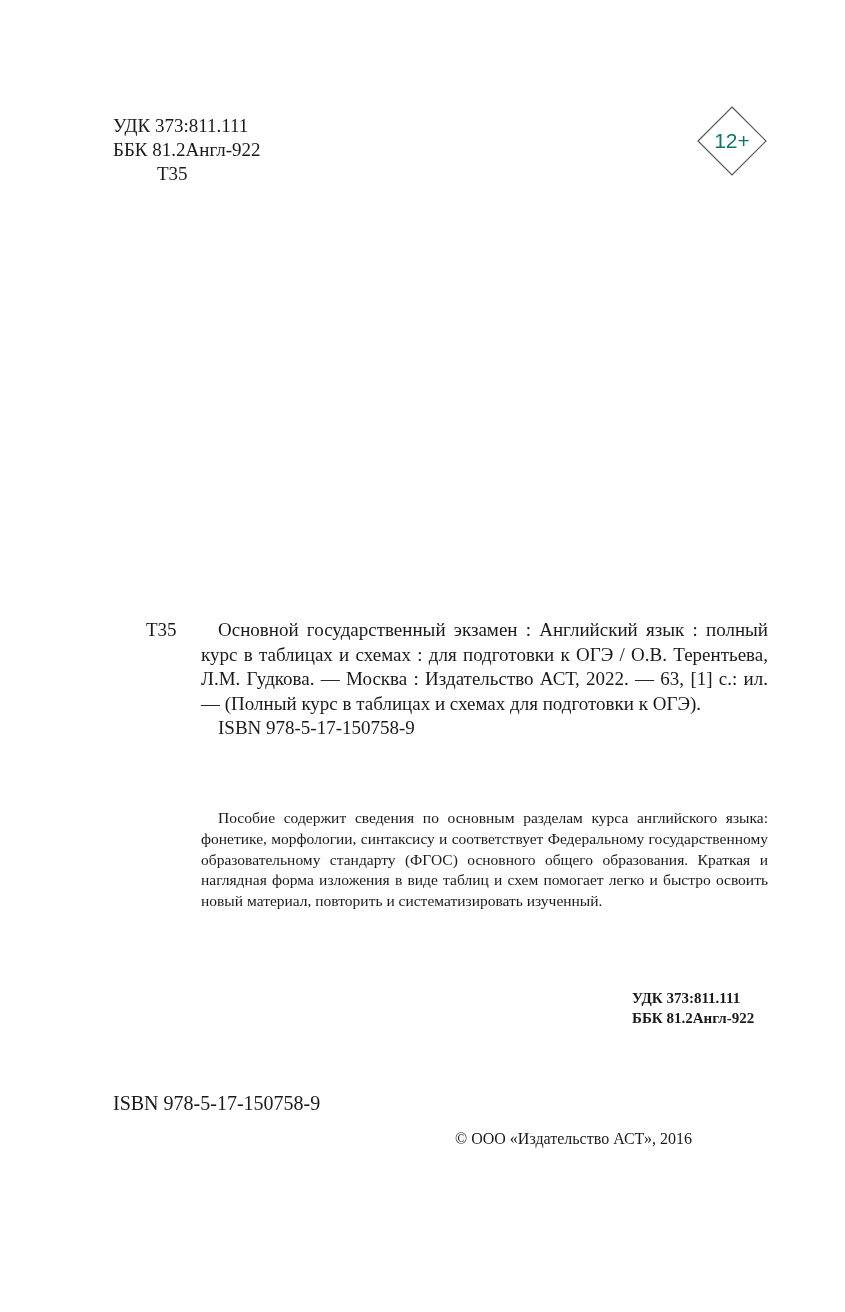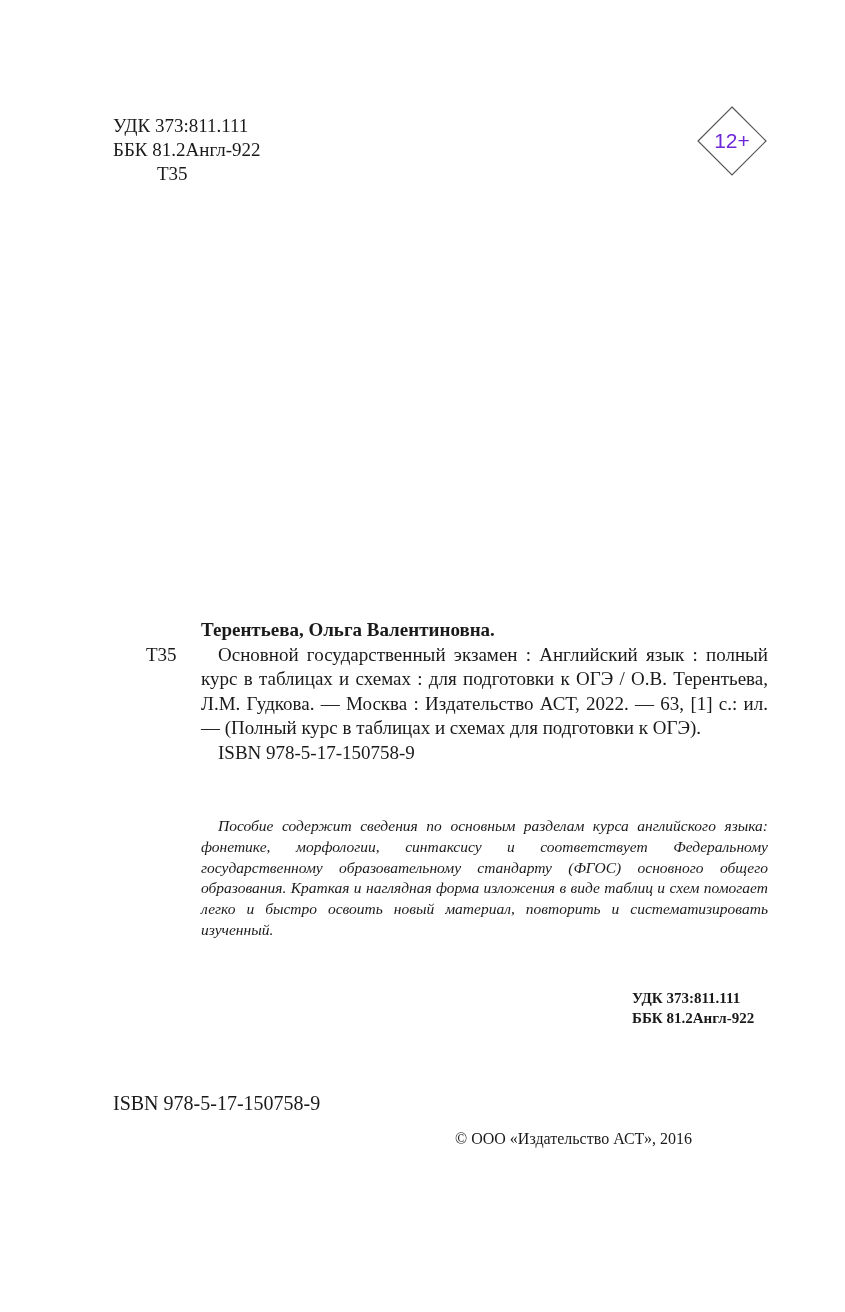--- a/index.html
+++ b/index.html
@@ -37,21 +37,21 @@
     .age-rating svg { display: block; }
     .age-rating .label {
       position: absolute;
       left: 0; top: 0;
       width: 70px; height: 70px;
       display: flex;
       align-items: center;
       justify-content: center;
       font-family: "Liberation Sans", "DejaVu Sans", sans-serif;
       font-size: 21px;
-      color: #6d28d9;
+      color: #0f766e;
     }
 
     
     .biblio {
       left: 146px;
       top: 618px;
       width: 622px;
       font-size: 19px;
       line-height: 24.6px;
     }
@@ -79,24 +79,23 @@
 
     
     .annotation {
       left: 201px;
       top: 804px;
       width: 567px;
       font-size: 15.5px;
       line-height: 20.8px;
     }
     .annotation p {
-      margin: 12px 0 4px 0;
+      margin: 4px 0 4px 0;
       text-align: justify;
       text-indent: 17px;
-      font-style: italic;
     }
 
     .class-bottom {
       left: 632px;
       top: 988px;
       font-size: 15px;
       line-height: 20px;
       font-weight: bold;
       white-space: nowrap;
     }
@@ -127,21 +126,20 @@
 </div>
 
 <div class="abs age-rating">
   <svg width="70" height="70" viewBox="0 0 70 70">
     <polygon points="35,1 69,35 35,69 1,35" fill="#ffffff" stroke="#555555" stroke-width="1.2"></polygon>
   </svg>
   <div class="label">12+</div>
 </div>
 
 <div class="abs biblio">
-  <div class="heading">Терентьева, Ольга Валентиновна.</div>
   <div class="row">
     <div class="mark">Т35</div>
     <div class="desc">Основной государственный экзамен : Английский язык : полный курс в таблицах и схемах : для подготовки к ОГЭ / О.В. Терентьева, Л.М. Гудкова. — Москва : Издательство АСТ, 2022. — 63, [1] с.: ил. — (Полный курс в таблицах и схемах для подготовки к ОГЭ).</div>
   </div>
   <div class="isbn-line">ISBN 978-5-17-150758-9</div>
 </div>
 
 <div class="abs annotation">
   <p>Пособие содержит сведения по основным разделам курса английского языка: фонетике, морфологии, синтаксису и соответствует Федеральному государственному образовательному стандарту (ФГОС) основного общего образования. Краткая и наглядная форма изложения в виде таблиц и схем помогает легко и быстро освоить новый материал, повторить и систематизировать изученный.</p>
 </div>

